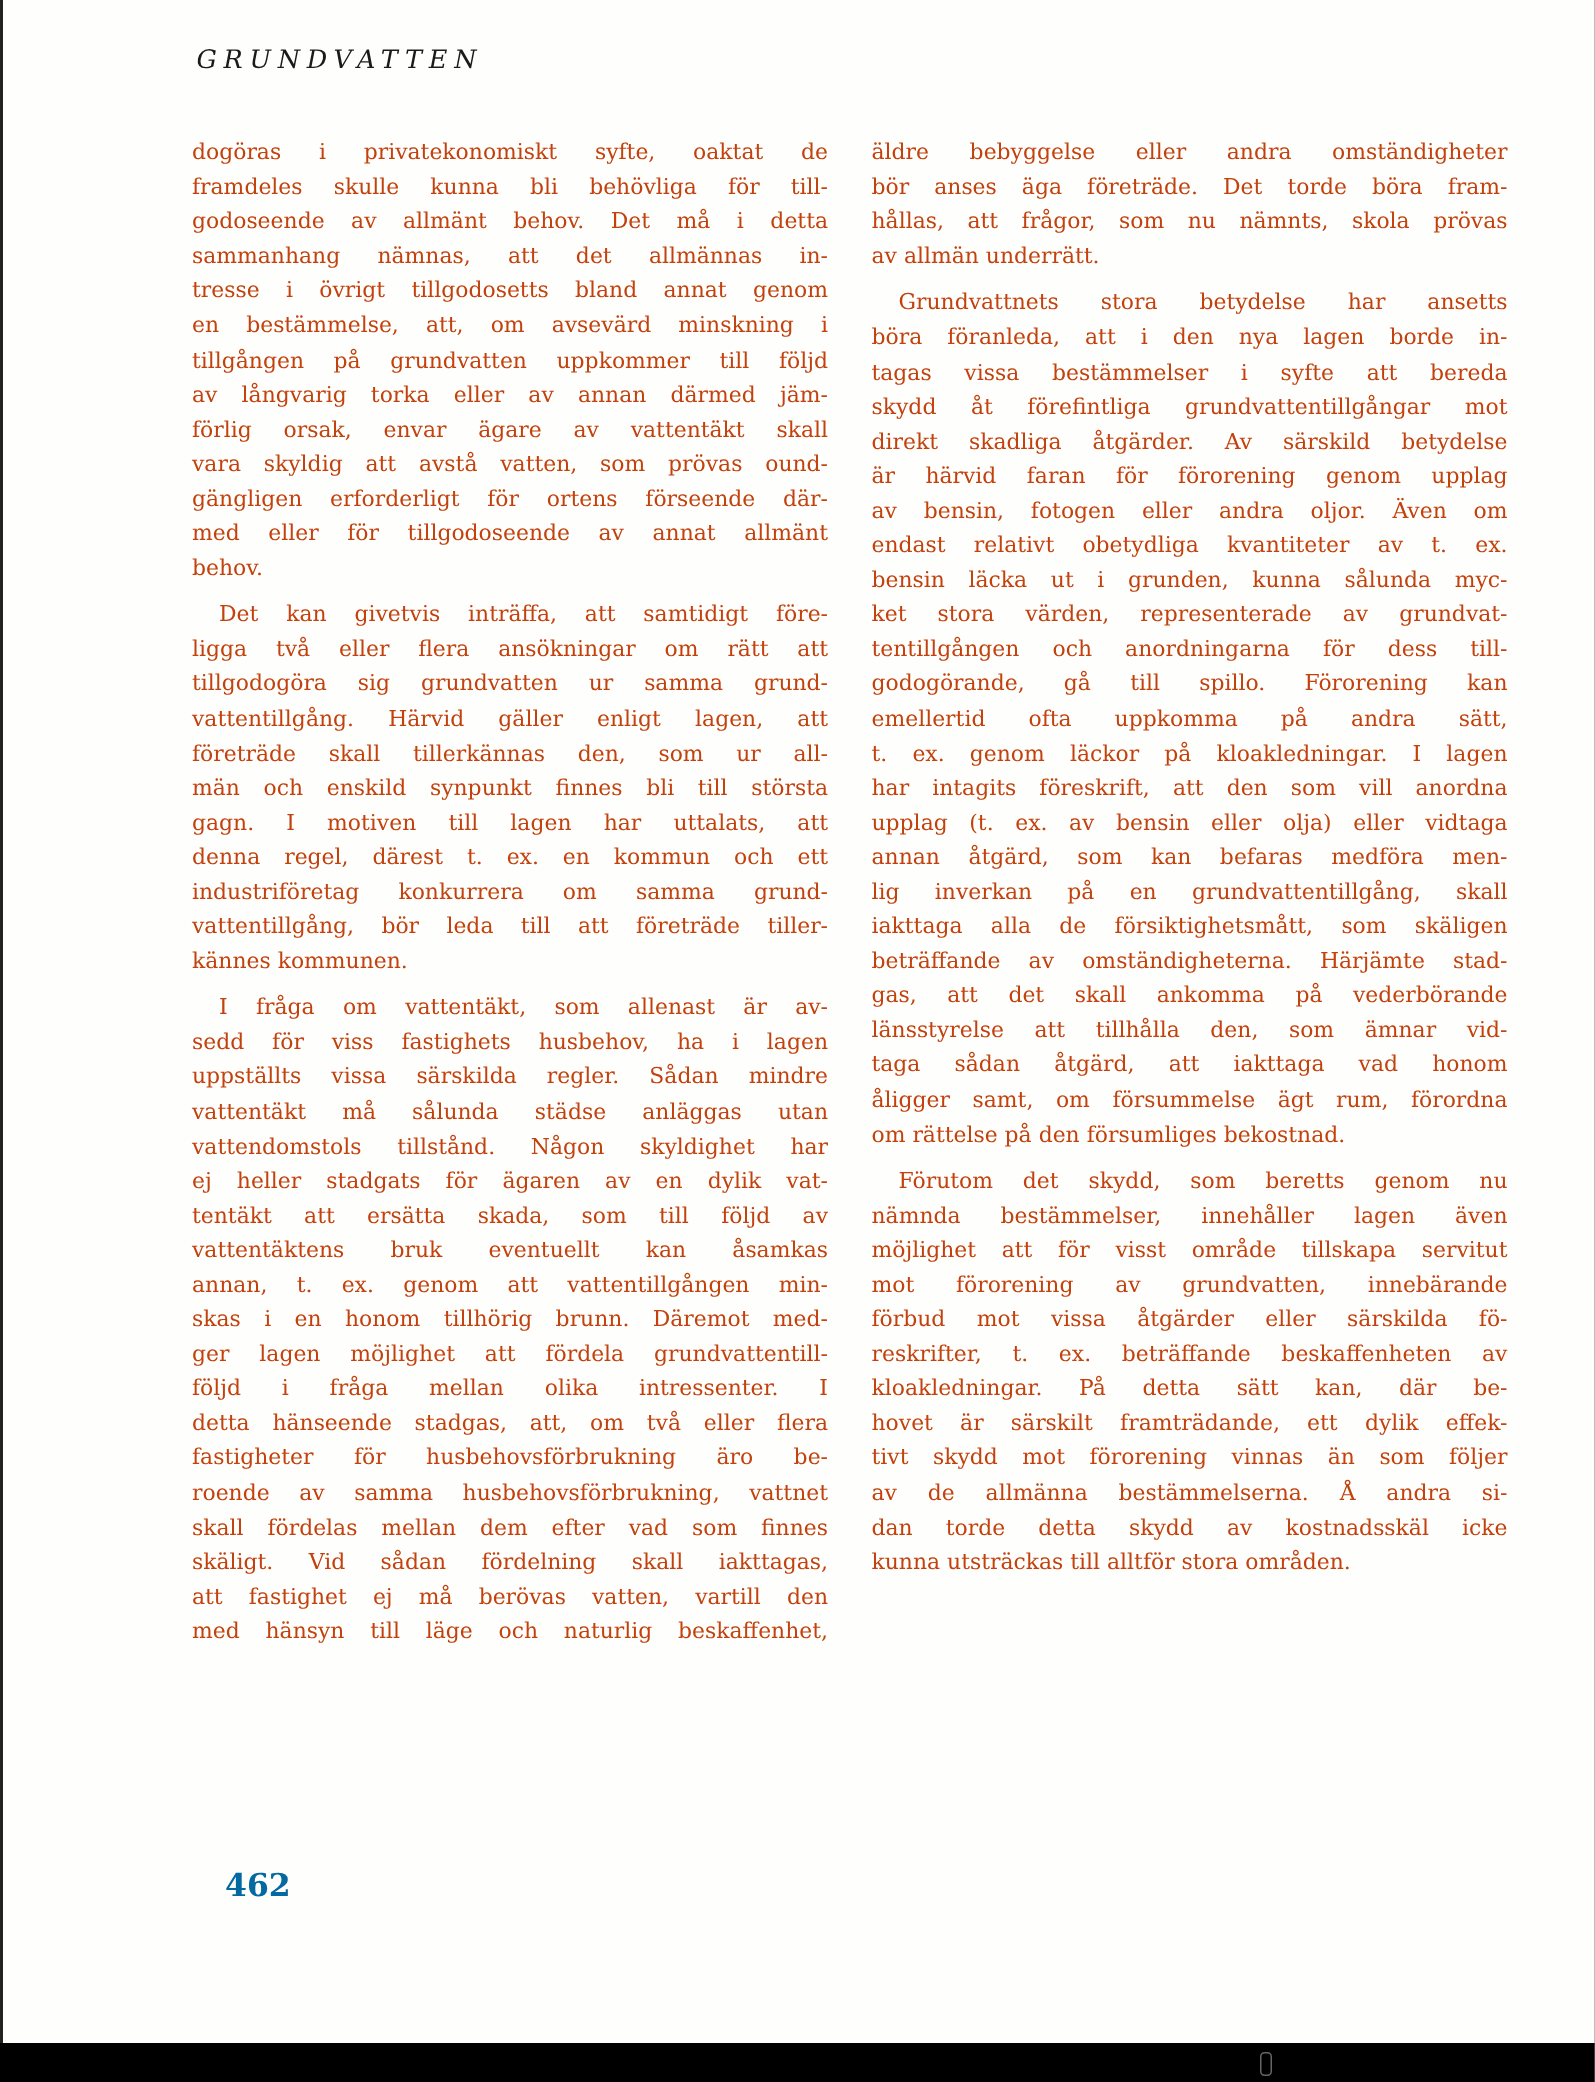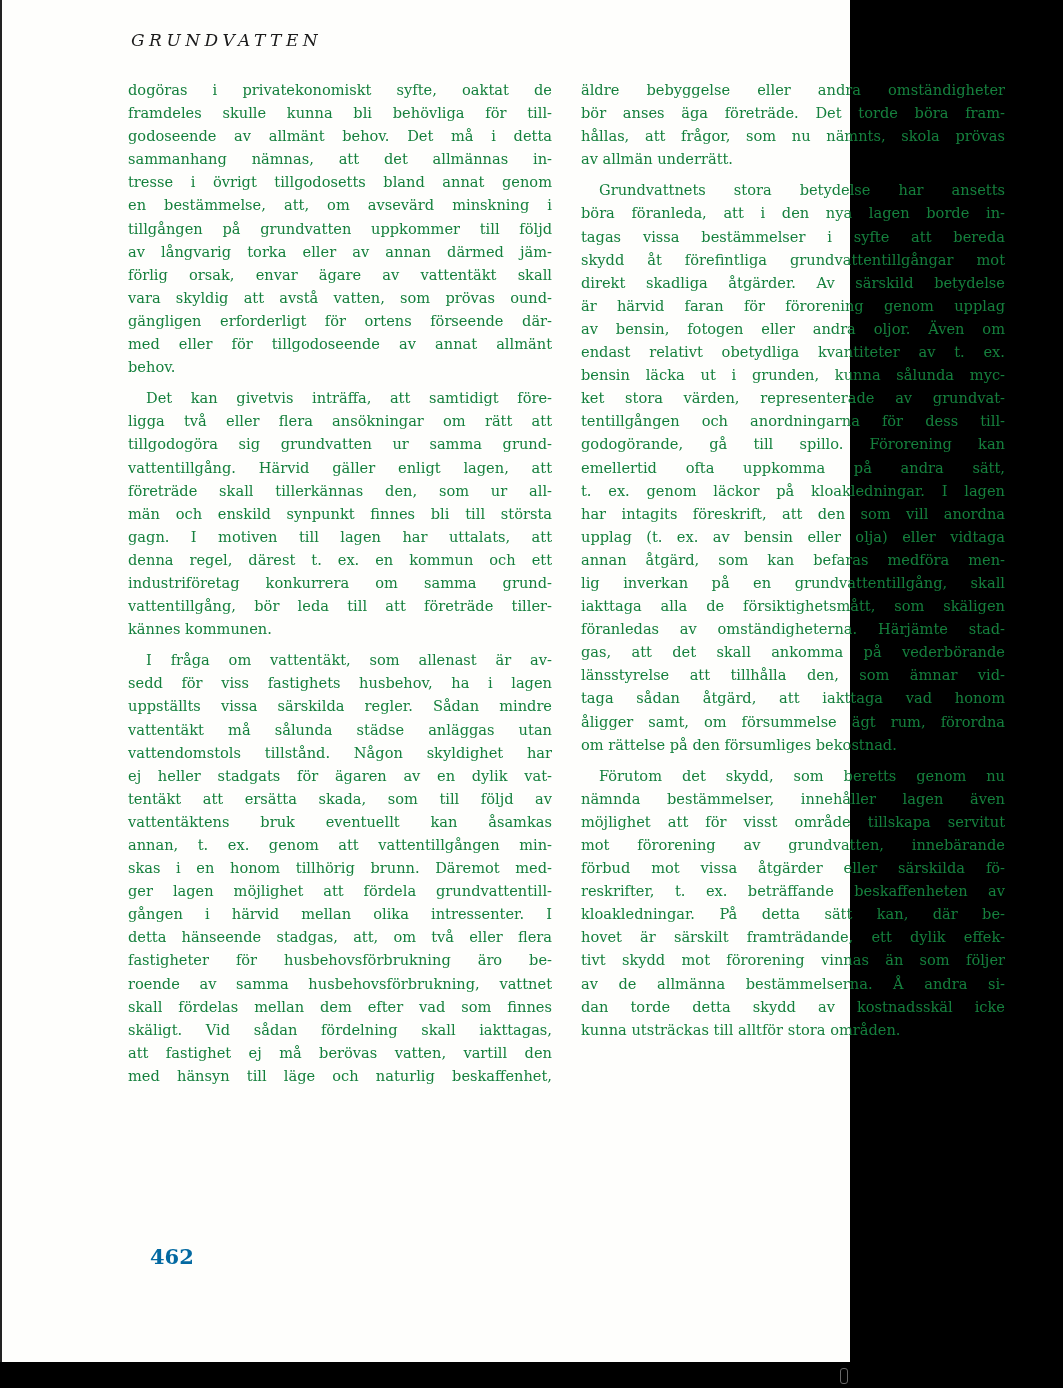--- a/index.html
+++ b/index.html
@@ -1,19 +1,19 @@
 <!DOCTYPE html>
 <html><head>
 <meta charset="utf-8">
 <style>
   html, body { margin:0; padding:0; }
   body { width:1063px; height:1388px; background:#000; position:relative; overflow:hidden; }
-  .page { position:absolute; left:0; top:0; width:850px; height:1362px; background:#fefefc; border-left:2px solid #222; box-sizing:border-box; }
+  .page { position:absolute; left:0; top:0; width:1063px; height:1362px; background:#fefefc; border-left:2px solid #222; box-sizing:border-box; }
   .header { position:absolute; left:129px; top:30px; font-family:"DejaVu Serif", serif; font-style:italic; font-size:17px; letter-spacing:4.5px; color:#1a1a1a; }
-  .col { position:absolute; top:78px; width:424px; font-family:"DejaVu Serif", serif; font-size:14.6px; line-height:23.1px; color:#15803d; }
+  .col { position:absolute; top:90px; width:424px; font-family:"DejaVu Serif", serif; font-size:14.6px; line-height:23.1px; color:#c2410c; }
   .col.left { left:126px; }
   .col.right { left:579px; }
   .line { display:block; white-space:nowrap; text-align:justify; text-align-last:justify; height:23.1px; }
   .line.last { text-align-last:left; }
   .line.indent { padding-left:18px; }
   .para-gap { display:block; height:8px; }
   .page-number { position:absolute; left:148px; top:1244px; font-family:"DejaVu Serif", serif; font-weight:bold; font-size:21px; color:#0369a1; }
   .bottom-strip { position:absolute; left:0; top:1362px; width:1063px; height:26px; background:#000; }
   .mark { position:absolute; left:840px; top:1368px; width:6px; height:14px; border:1px solid #666; border-radius:3px; }
 </style>
@@ -59,21 +59,21 @@
         <span class="line">sedd för viss fastighets husbehov, ha i lagen</span>
         <span class="line">uppställts vissa särskilda regler. Sådan mindre</span>
         <span class="line">vattentäkt må sålunda städse anläggas utan</span>
         <span class="line">vattendomstols tillstånd. Någon skyldighet har</span>
         <span class="line">ej heller stadgats för ägaren av en dylik vat-</span>
         <span class="line">tentäkt att ersätta skada, som till följd av</span>
         <span class="line">vattentäktens bruk eventuellt kan åsamkas</span>
         <span class="line">annan, t. ex. genom att vattentillgången min-</span>
         <span class="line">skas i en honom tillhörig brunn. Däremot med-</span>
         <span class="line">ger lagen möjlighet att fördela grundvattentill-</span>
-        <span class="line">gången i härvid mellan olika intressenter. I</span>
+        <span class="line">följd i fråga mellan olika intressenter. I</span>
         <span class="line">detta hänseende stadgas, att, om två eller flera</span>
         <span class="line">fastigheter för husbehovsförbrukning äro be-</span>
         <span class="line">roende av samma husbehovsförbrukning, vattnet</span>
         <span class="line">skall fördelas mellan dem efter vad som finnes</span>
         <span class="line">skäligt. Vid sådan fördelning skall iakttagas,</span>
         <span class="line">att fastighet ej må berövas vatten, vartill den</span>
         <span class="line">med hänsyn till läge och naturlig beskaffenhet,</span>
       </div>
     </div>
   <div class="col right" id="col-right">
@@ -97,21 +97,21 @@
         <span class="line">ket stora värden, representerade av grundvat-</span>
         <span class="line">tentillgången och anordningarna för dess till-</span>
         <span class="line">godogörande, gå till spillo. Förorening kan</span>
         <span class="line">emellertid ofta uppkomma på andra sätt,</span>
         <span class="line">t. ex. genom läckor på kloakledningar. I lagen</span>
         <span class="line">har intagits föreskrift, att den som vill anordna</span>
         <span class="line">upplag (t. ex. av bensin eller olja) eller vidtaga</span>
         <span class="line">annan åtgärd, som kan befaras medföra men-</span>
         <span class="line">lig inverkan på en grundvattentillgång, skall</span>
         <span class="line">iakttaga alla de försiktighetsmått, som skäligen</span>
-        <span class="line">föranledas av omständigheterna. Härjämte stad-</span>
+        <span class="line">beträffande av omständigheterna. Härjämte stad-</span>
         <span class="line">gas, att det skall ankomma på vederbörande</span>
         <span class="line">länsstyrelse att tillhålla den, som ämnar vid-</span>
         <span class="line">taga sådan åtgärd, att iakttaga vad honom</span>
         <span class="line">åligger samt, om försummelse ägt rum, förordna</span>
         <span class="line last">om rättelse på den försumliges bekostnad.</span>
       </div>
       <span class="para-gap"></span>
       <div>
         <span class="line indent">Förutom det skydd, som beretts genom nu</span>
         <span class="line">nämnda bestämmelser, innehåller lagen även</span>

